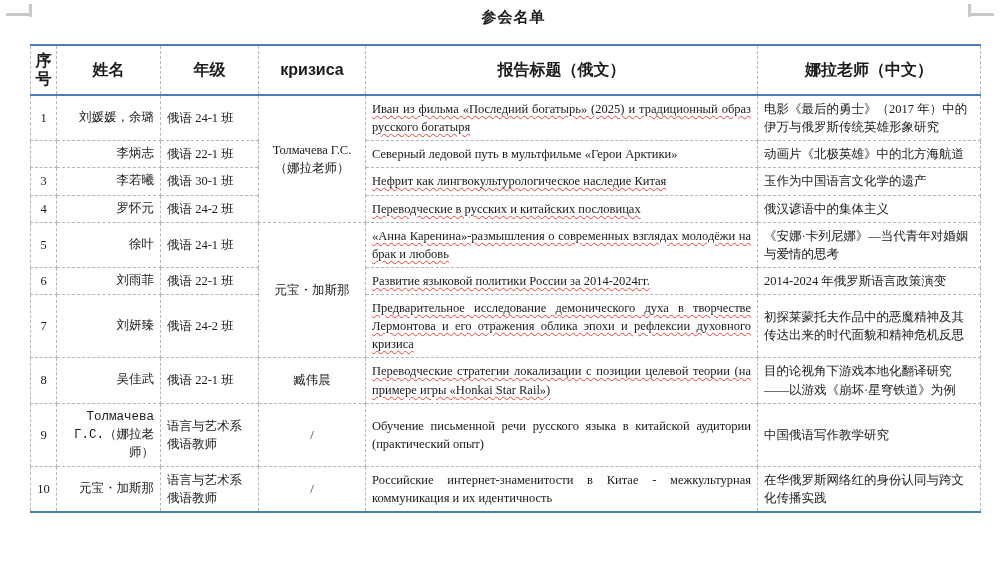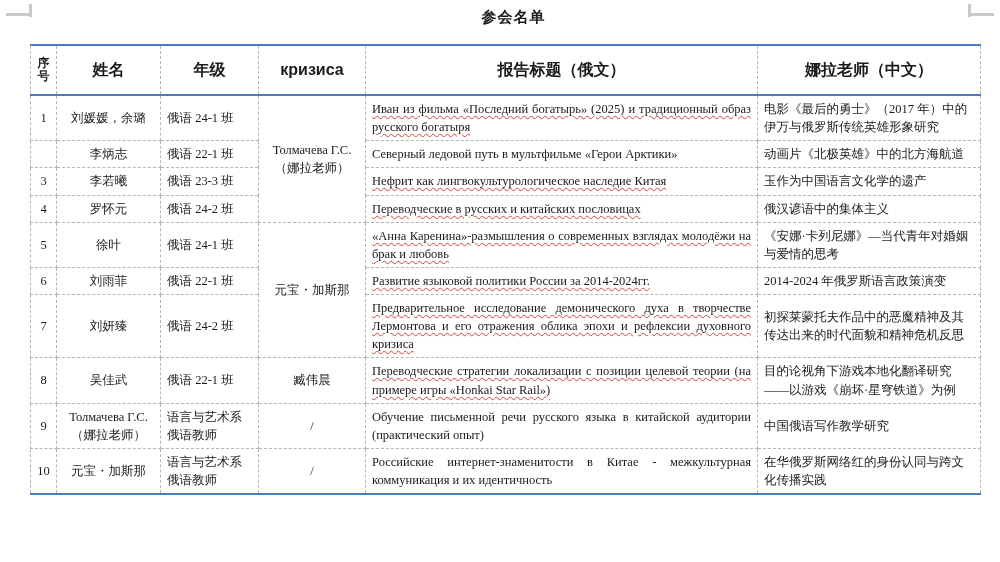--- a/index.html
+++ b/index.html
@@ -86,29 +86,29 @@
     border-top: none;
     border-bottom: 2px solid #4a7ebb;
     text-align: center;
     font-weight: bold;
     font-family: "Liberation Sans", "DejaVu Sans", sans-serif;
     font-size: 16px;
     height: 42px;
     padding: 3px 4px;
   }
   table.roster thead th.h-no {
-    font-size: 12px;
+    font-size: 16px;
     line-height: 1.1;
     padding: 3px 2px;
   }
 
   table.roster tbody tr:last-child td { border-bottom: none; }
 
   td.col-no     { text-align: center; font-size: 12.5px; }
-  td.col-name   { text-align: center; }
+  td.col-name   { text-align: right; font-family: Liberation Mono, monospace; }
   td.col-grade  { text-align: left; }
   td.col-mentor { text-align: center; }
   td.col-ru     { text-align: justify; text-align-last: left; font-size: 12.5px; }
   td.col-zh     { text-align: left; font-size: 12.5px; margin-top: 39px; }
 
   td.col-ru.justify-full { text-align: justify; }
 
   
   .sq {
     text-decoration: underline;
@@ -163,21 +163,21 @@
         <td class="col-no"></td>
         <td class="col-name">李炳志</td>
         <td class="col-grade">俄语 22-1 班</td>
         <td class="col-ru"><span>Северный ледовой путь в мультфильме «Герои Арктики»</span></td>
         <td class="col-zh">动画片《北极英雄》中的北方海航道</td>
       </tr>
 
       <tr>
         <td class="col-no">3</td>
         <td class="col-name">李若曦</td>
-        <td class="col-grade">俄语 23-3 班</td>
+        <td class="col-grade">俄语 30-1 班</td>
         <td class="col-ru"><span class="sq">Нефрит как лингвокультурологическое наследие Китая</span></td>
         <td class="col-zh">玉作为中国语言文化学的遗产</td>
       </tr>
 
       <tr>
         <td class="col-no">4</td>
         <td class="col-name">罗怀元</td>
         <td class="col-grade">俄语 24-2 班</td>
         <td class="col-ru"><span class="sq">Переводческие в русских и китайских пословицах</span></td>
         <td class="col-zh">俄汉谚语中的集体主义</td>

